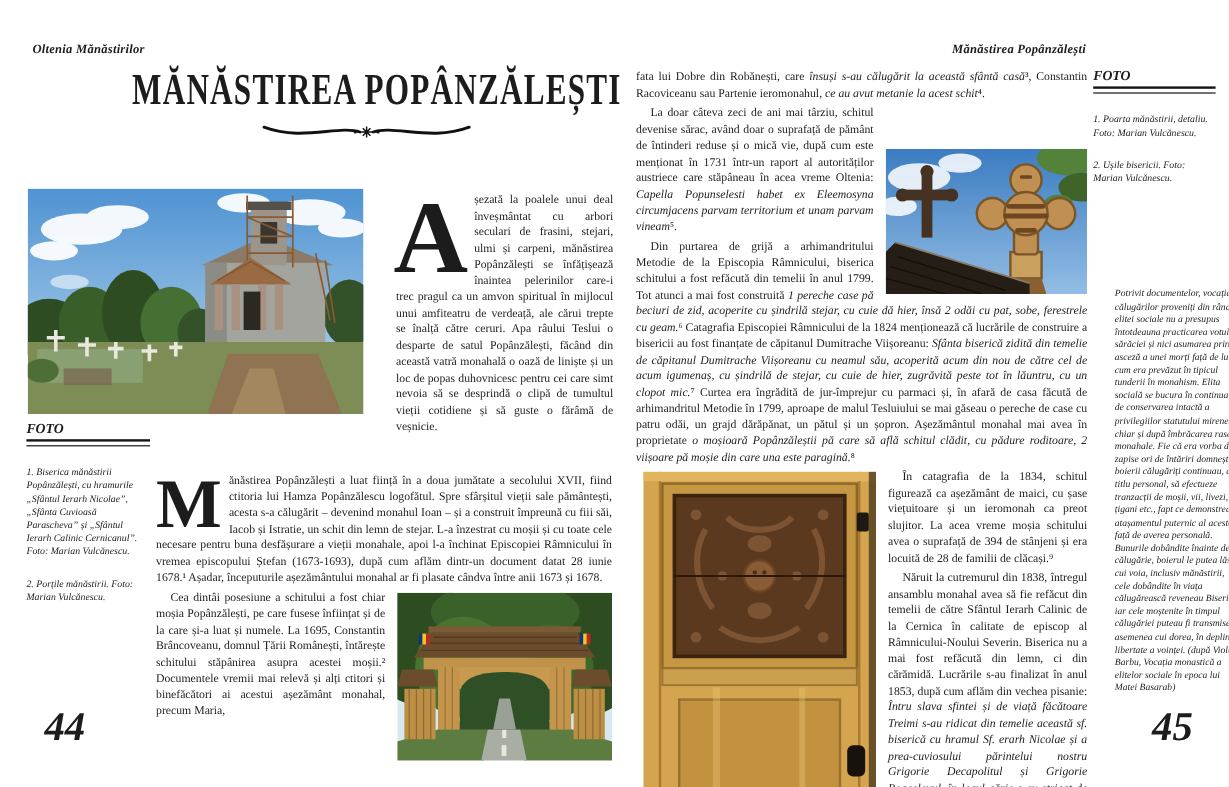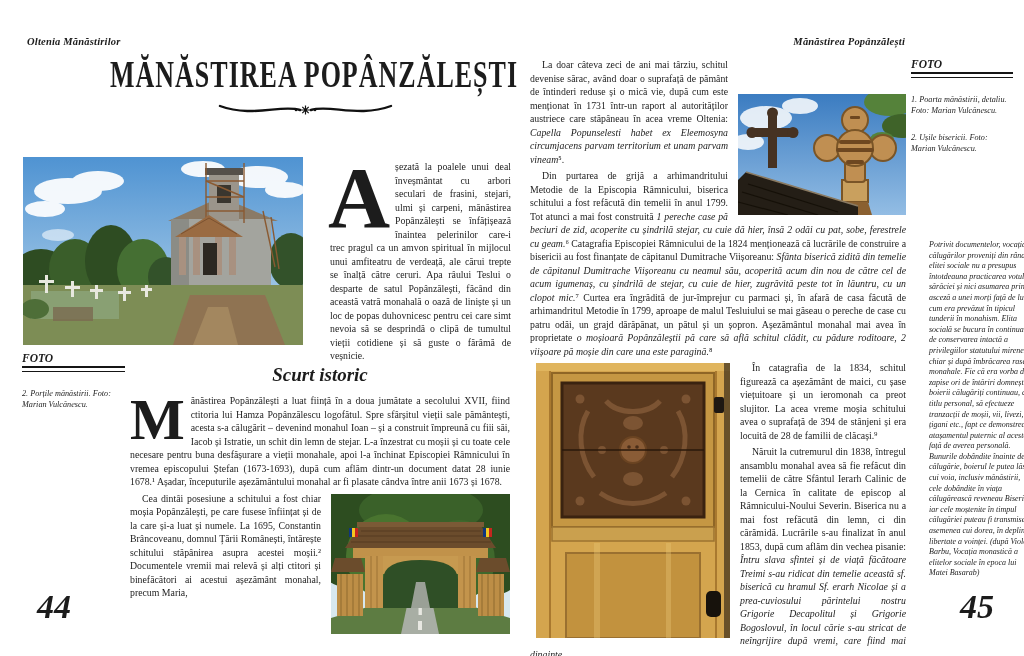--- a/index.html
+++ b/index.html
@@ -118,24 +118,24 @@
     </svg>
   </div>
 
   <div class="abs bt" style="left:330px;top:160px;width:181px;">
     <span class="dropcap dc-a">A</span><span>șezată la poalele unui deal înveșmântat cu arbori seculari de frasini, stejari, ulmi și carpeni, mănăstirea Popânzălești se înfățișează înaintea pelerinilor care-i trec pragul ca un amvon spiritual în mijlocul unui amfiteatru de verdeață, ale cărui trepte se înalță către ceruri. Apa râului Teslui o desparte de satul Popânzălești, făcând din această vatră monahală o oază de liniște și un loc de popas duhovnicesc pentru cei care simt nevoia să se desprindă o clipă de tumultul vieții cotidiene și să guste o fărâmă de veșnicie.</span>
   </div>
 
   <div class="abs" style="left:22px;top:352px;width:103px;">
     <div class="foto-h">FOTO</div>
     <div class="foto-rule"></div>
+    <div class="caption">1. Biserica mănăstirii Popânzălești, cu hramurile „Sfântul Ierarh Nicolae”, „Sfânta Cuvioasă Parascheva” și „Sfântul Ierarh Calinic Cernicanul”. Foto: Marian Vulcănescu.</div>
     <div class="caption">2. Porțile mănăstirii. Foto: Marian Vulcănescu.</div>
   </div>
 
-  <div class="abs section-h" style="left:130px;top:364px;">Scurt istoric</div>
 
   <div class="abs bt" style="left:130px;top:394px;width:380px;">
     <p><span class="dropcap dc-m">M</span><span>ănăstirea Popânzălești a luat ființă în a doua jumătate a secolului XVII, fiind ctitoria lui Hamza Popânzălescu logofătul. Spre sfârșitul vieții sale pământești, acesta s-a călugărit – devenind monahul Ioan – și a construit împreună cu fiii săi, Iacob și Istratie, un schit din lemn de stejar. L-a înzestrat cu moșii și cu toate cele necesare pentru buna desfășurare a vieții monahale, apoi l-a închinat Episcopiei Râmnicului în vremea episcopului Ștefan (1673-1693), după cum aflăm dintr-un document datat 28 iunie 1678.¹ Așadar, începuturile așezământului monahal ar fi plasate cândva între anii 1673 și 1678.</span></p>
     <div class="float-gates photo">
       <svg viewBox="0 0 179 140" preserveAspectRatio="none">
         <rect width="179" height="140" fill="#d7e8ef"></rect>
         <g>
           <ellipse cx="20" cy="42" rx="46" ry="52" fill="#2d4d20"></ellipse>
           <ellipse cx="160" cy="46" rx="42" ry="56" fill="#2d4d20"></ellipse>
           <ellipse cx="90" cy="16" rx="62" ry="26" fill="#3a6129"></ellipse>
@@ -193,20 +193,21 @@
       </svg>
     </div>
     <p class="ind">Cea dintâi posesiune a schitului a fost chiar moșia Popânzălești, pe care fusese înființat și de la care și-a luat și numele. La 1695, Constantin Brâncoveanu, domnul Țării Românești, întărește schitului stăpânirea asupra acestei moșii.² Documentele vremii mai relevă și alți ctitori și binefăcători ai acestui așezământ monahal, precum Maria,</p>
   </div>
 
   <div class="abs pagenum" style="left:37px;top:588px;">44</div>
 
   <div class="abs runhead" style="left:530px;top:36px;width:375px;text-align:right;">Mănăstirea Popânzălești</div>
 
   <div class="abs bt" style="left:530px;top:58px;width:376px;">
+    <p><span>fata lui Dobre din Robănești, care </span><span class="it">însuși s-au călugărit la această sfântă casă</span><span>³, Constantin Racoviceanu sau Partenie ieromonahul, </span><span class="it">ce au avut metanie la acest schit</span><span>⁴.</span></p>
     <div class="float-cross photo">
       <svg viewBox="0 0 168 121" preserveAspectRatio="none">
         <defs>
           <linearGradient id="sky2" x1="0" y1="0" x2="0" y2="1">
             <stop offset="0" stop-color="#3b7cc1"></stop>
               <stop offset="1" stop-color="#93bde4"></stop>
           </linearGradient>
         </defs>
         <rect width="168" height="121" fill="url(#sky2)"></rect>
         <g fill="#ffffff" opacity="0.85">

